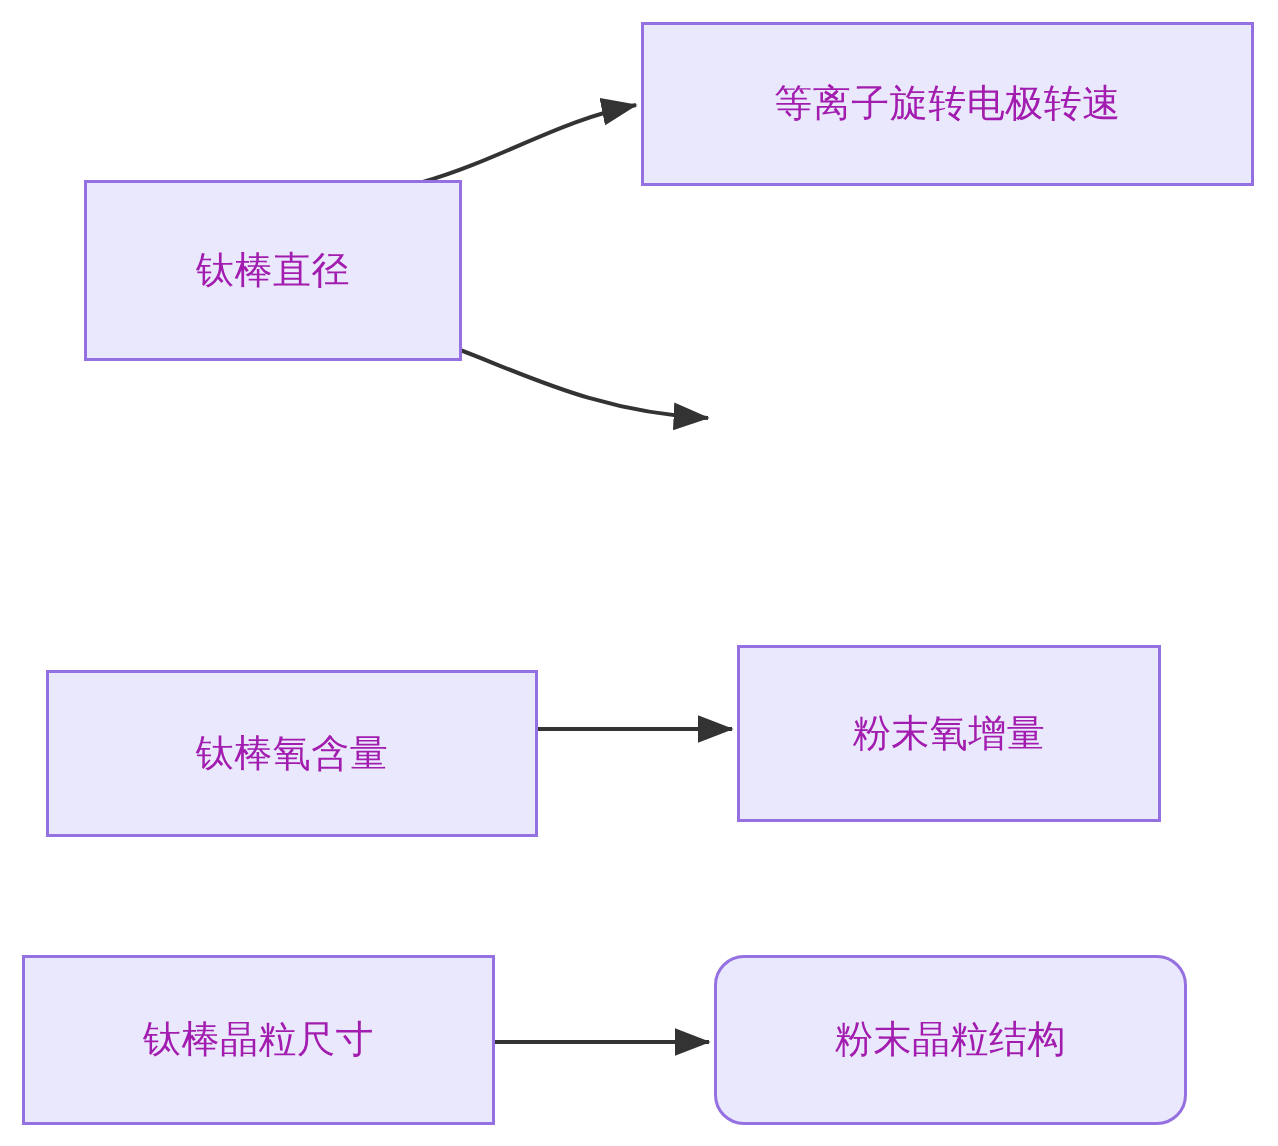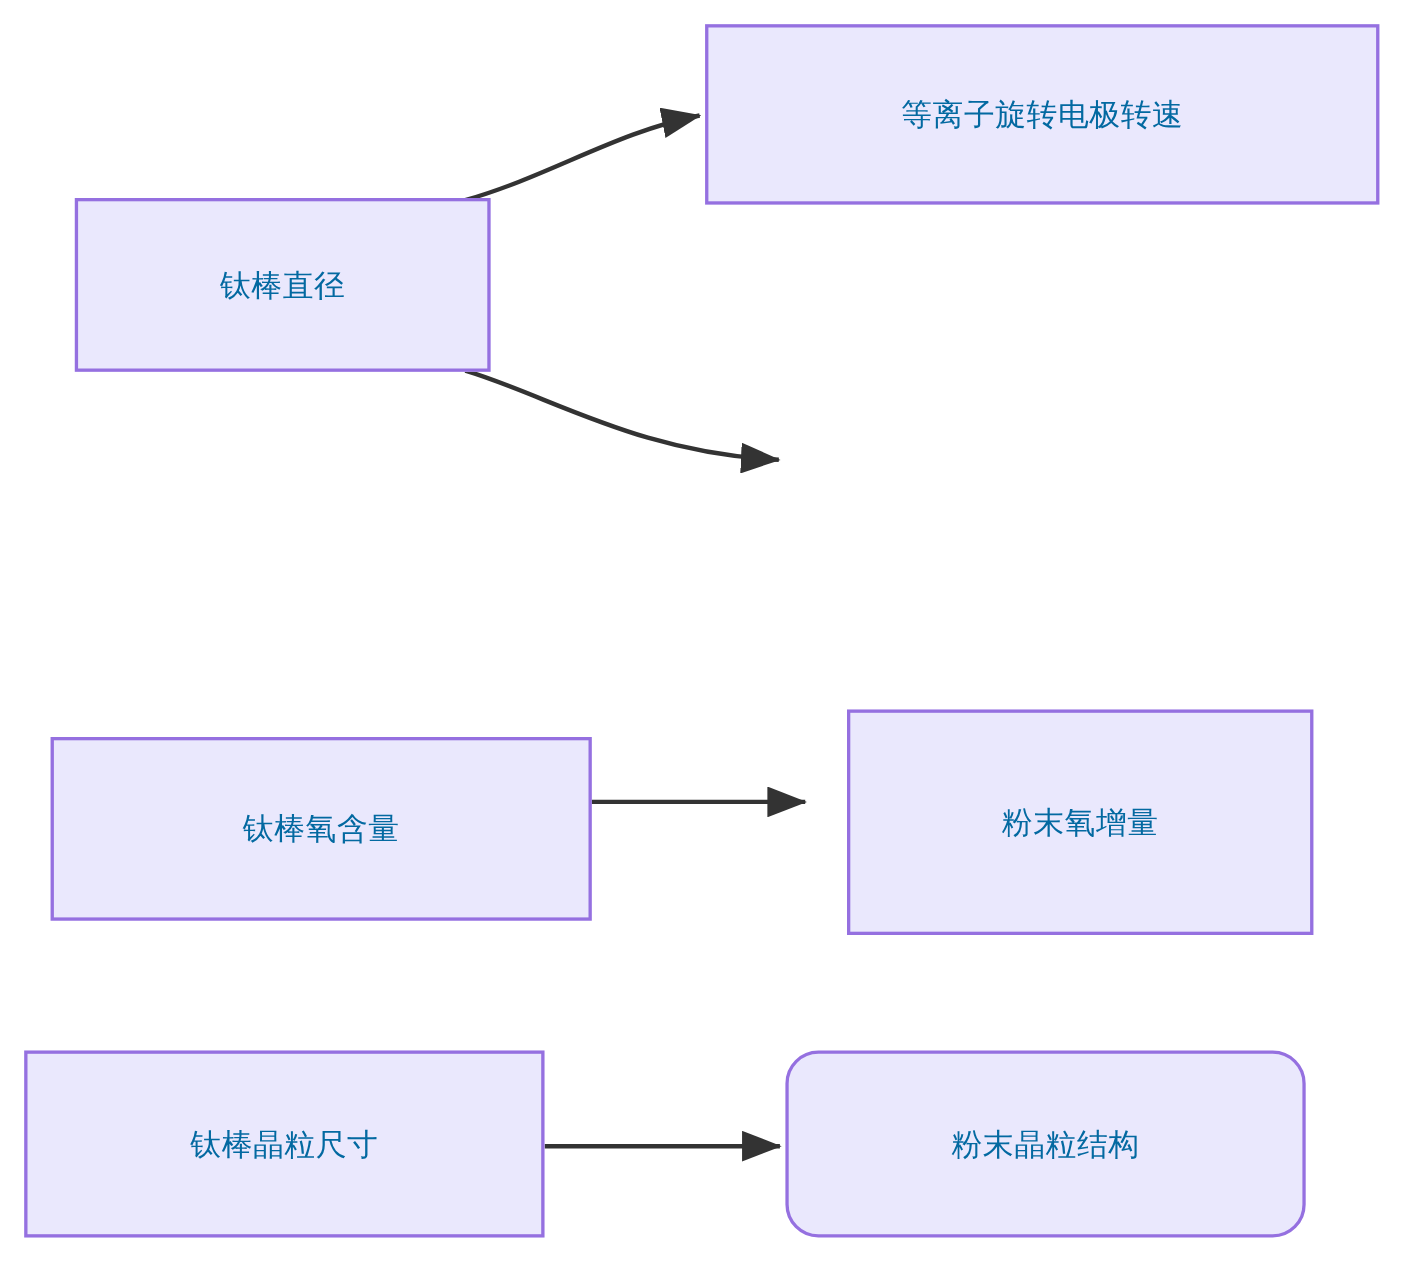--- a/index.html
+++ b/index.html
@@ -29,32 +29,32 @@
     position: absolute;
     box-sizing: border-box;
     background: #eae8fd;
     border: 3px solid #9570e0;
     display: flex;
     align-items: center;
     justify-content: center;
     text-align: center;
   }
   .node-label {
-    color: #0369a1;
-    font-size: 28px;
+    color: #a21caf;
+    font-size: 38px;
     line-height: 1.25;
     letter-spacing: 0.5px;
     white-space: nowrap;
   }
   
-  #node-rod-diameter      { left: 68px;  top: 180px;  width: 378px; height: 158px; }
+  #node-rod-diameter      { left: 84px;  top: 180px;  width: 378px; height: 181px; }
   #node-plasma-speed      { left: 641px; top: 22px;   width: 613px; height: 164px; }
   #node-melt-rate         { left: 712px; top: 334px;  width: 474px; height: 161px; }
   #node-rod-oxygen        { left: 46px;  top: 670px;  width: 492px; height: 167px; }
-  #node-powder-oxygen     { left: 737px; top: 645px;  width: 424px; height: 205px; margin-left: 33px; }
+  #node-powder-oxygen     { left: 737px; top: 645px;  width: 424px; height: 177px; }
   #node-rod-grain-size    { left: 22px;  top: 955px;  width: 473px; height: 170px; }
   #node-powder-grain      { left: 714px; top: 955px;  width: 473px; height: 170px; border-radius: 30px; }
 </style>
 </head>
 <body>
 
 <div id="diagram-canvas">
 
   <svg id="edge-layer" viewBox="0 0 1278 1146" width="1278" height="1146" xmlns="http://www.w3.org/2000/svg">
     <defs>

